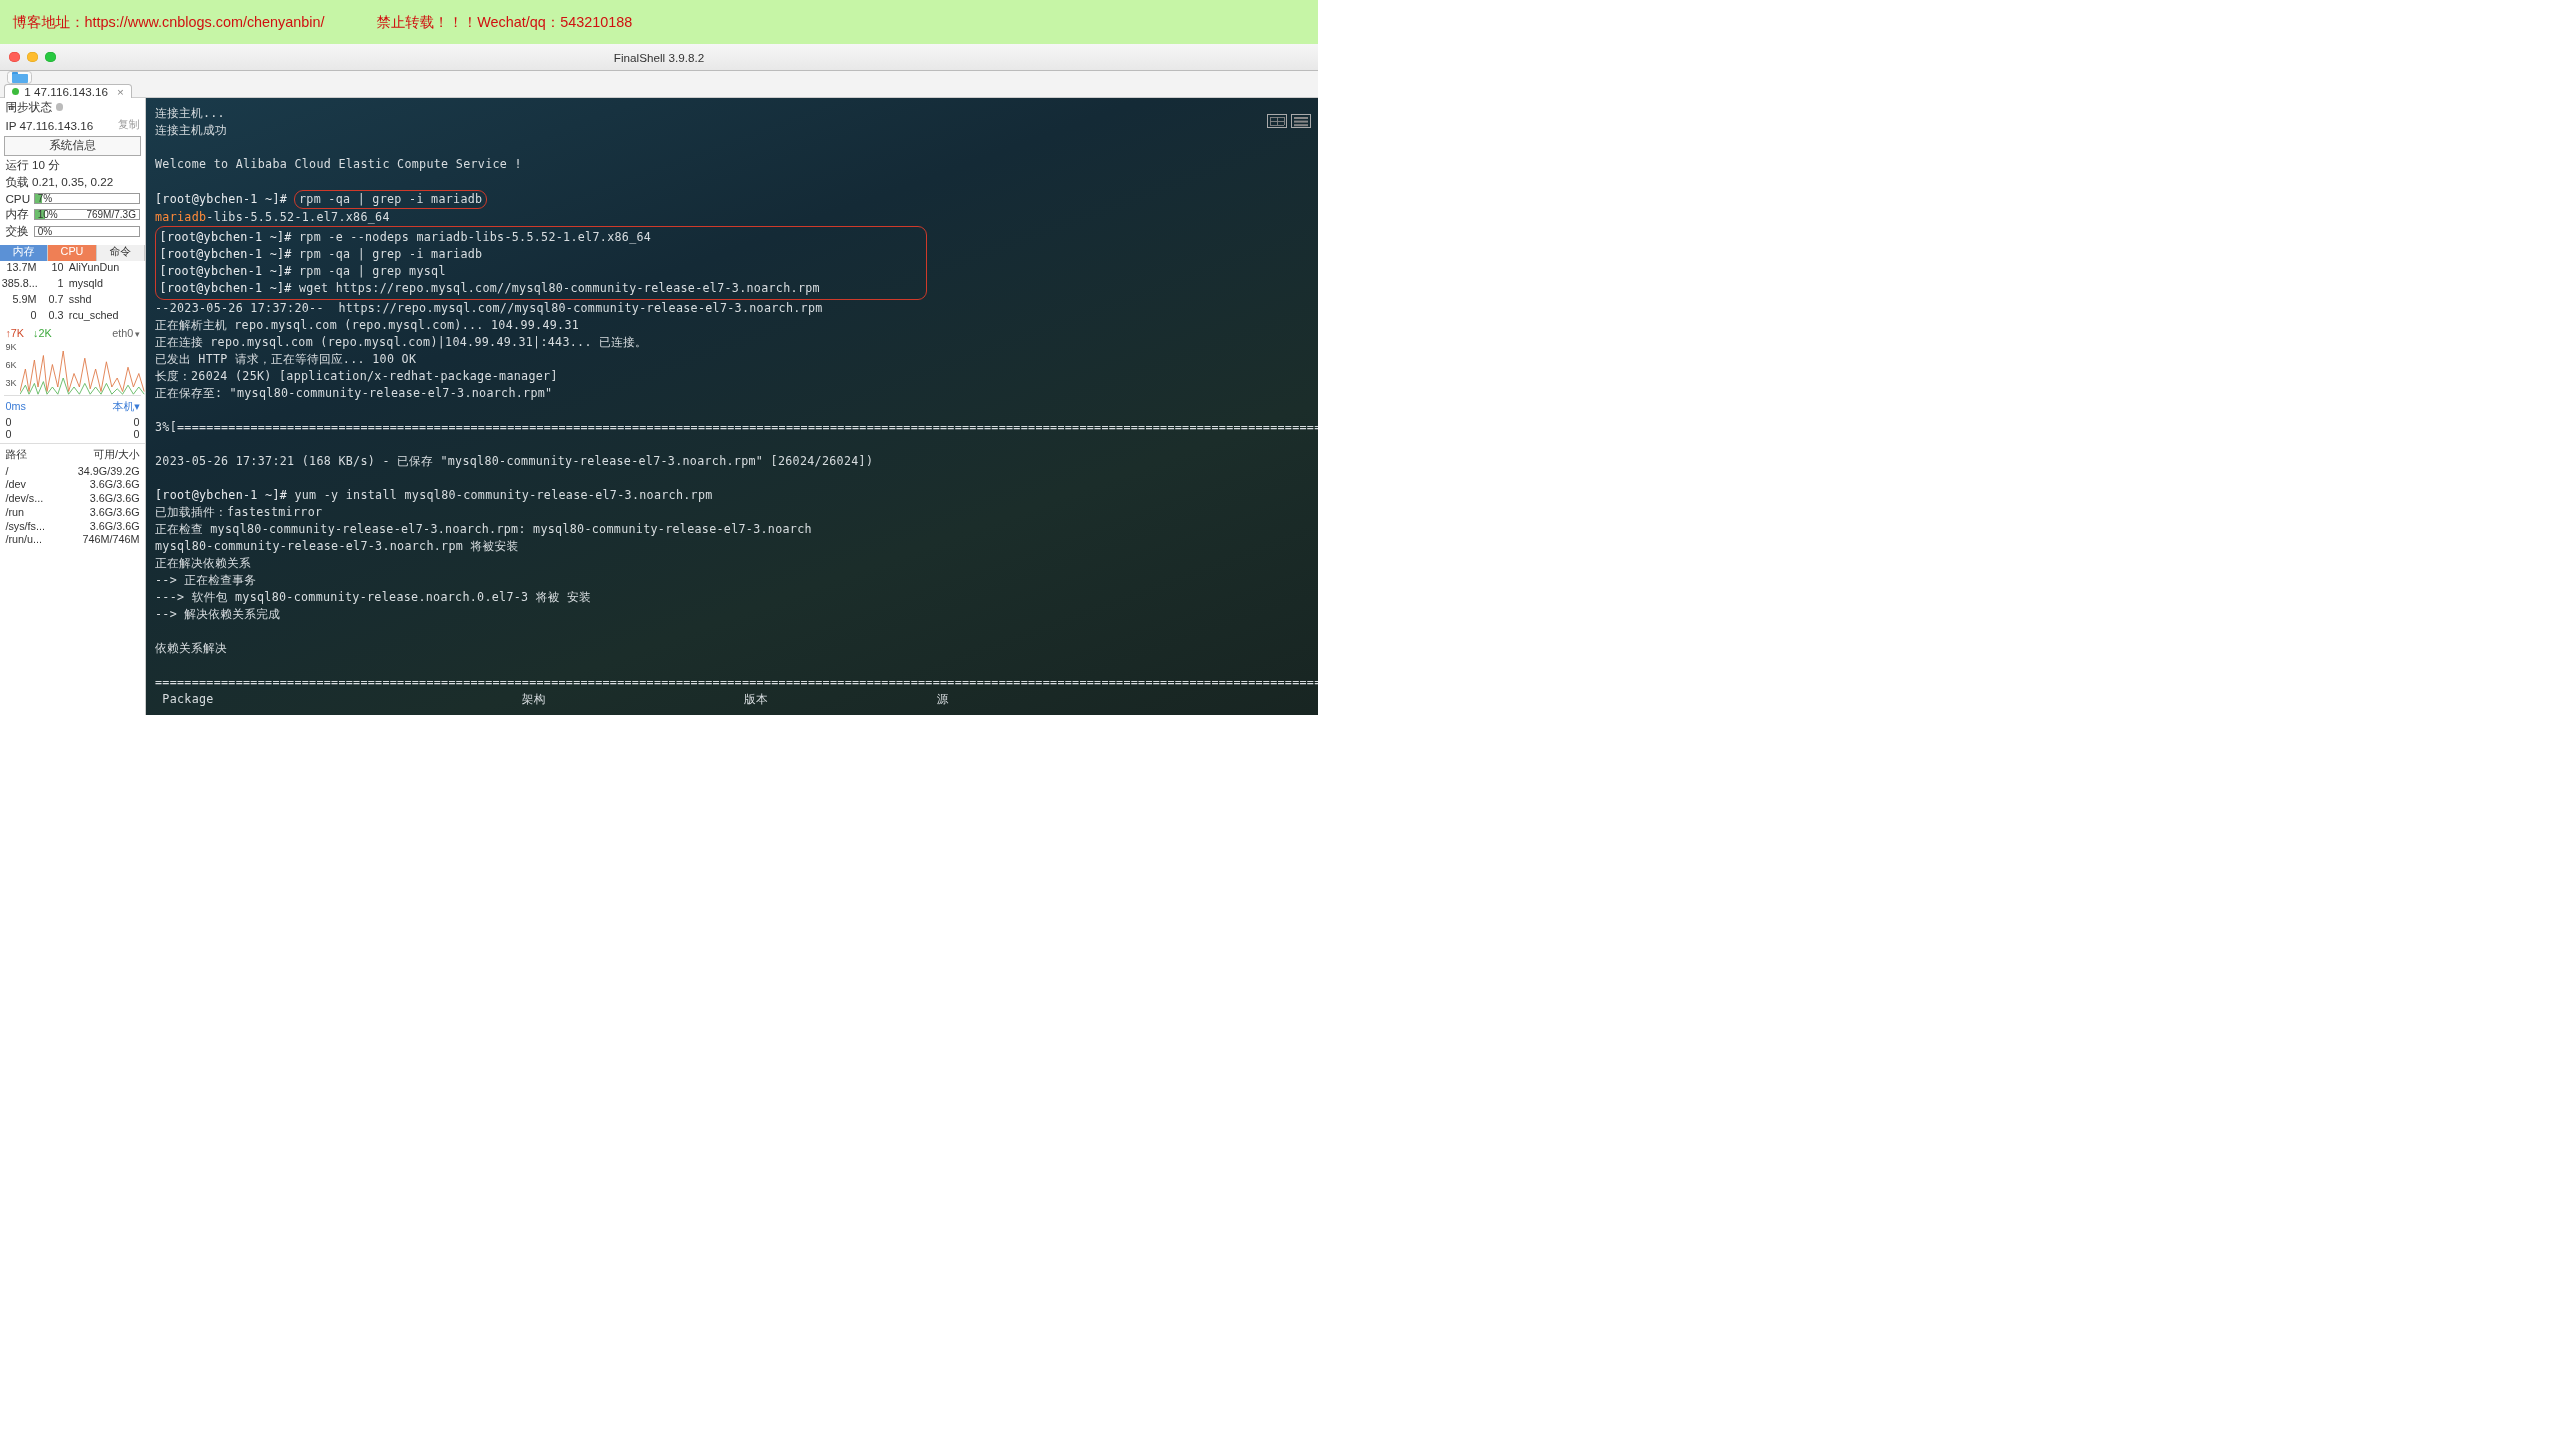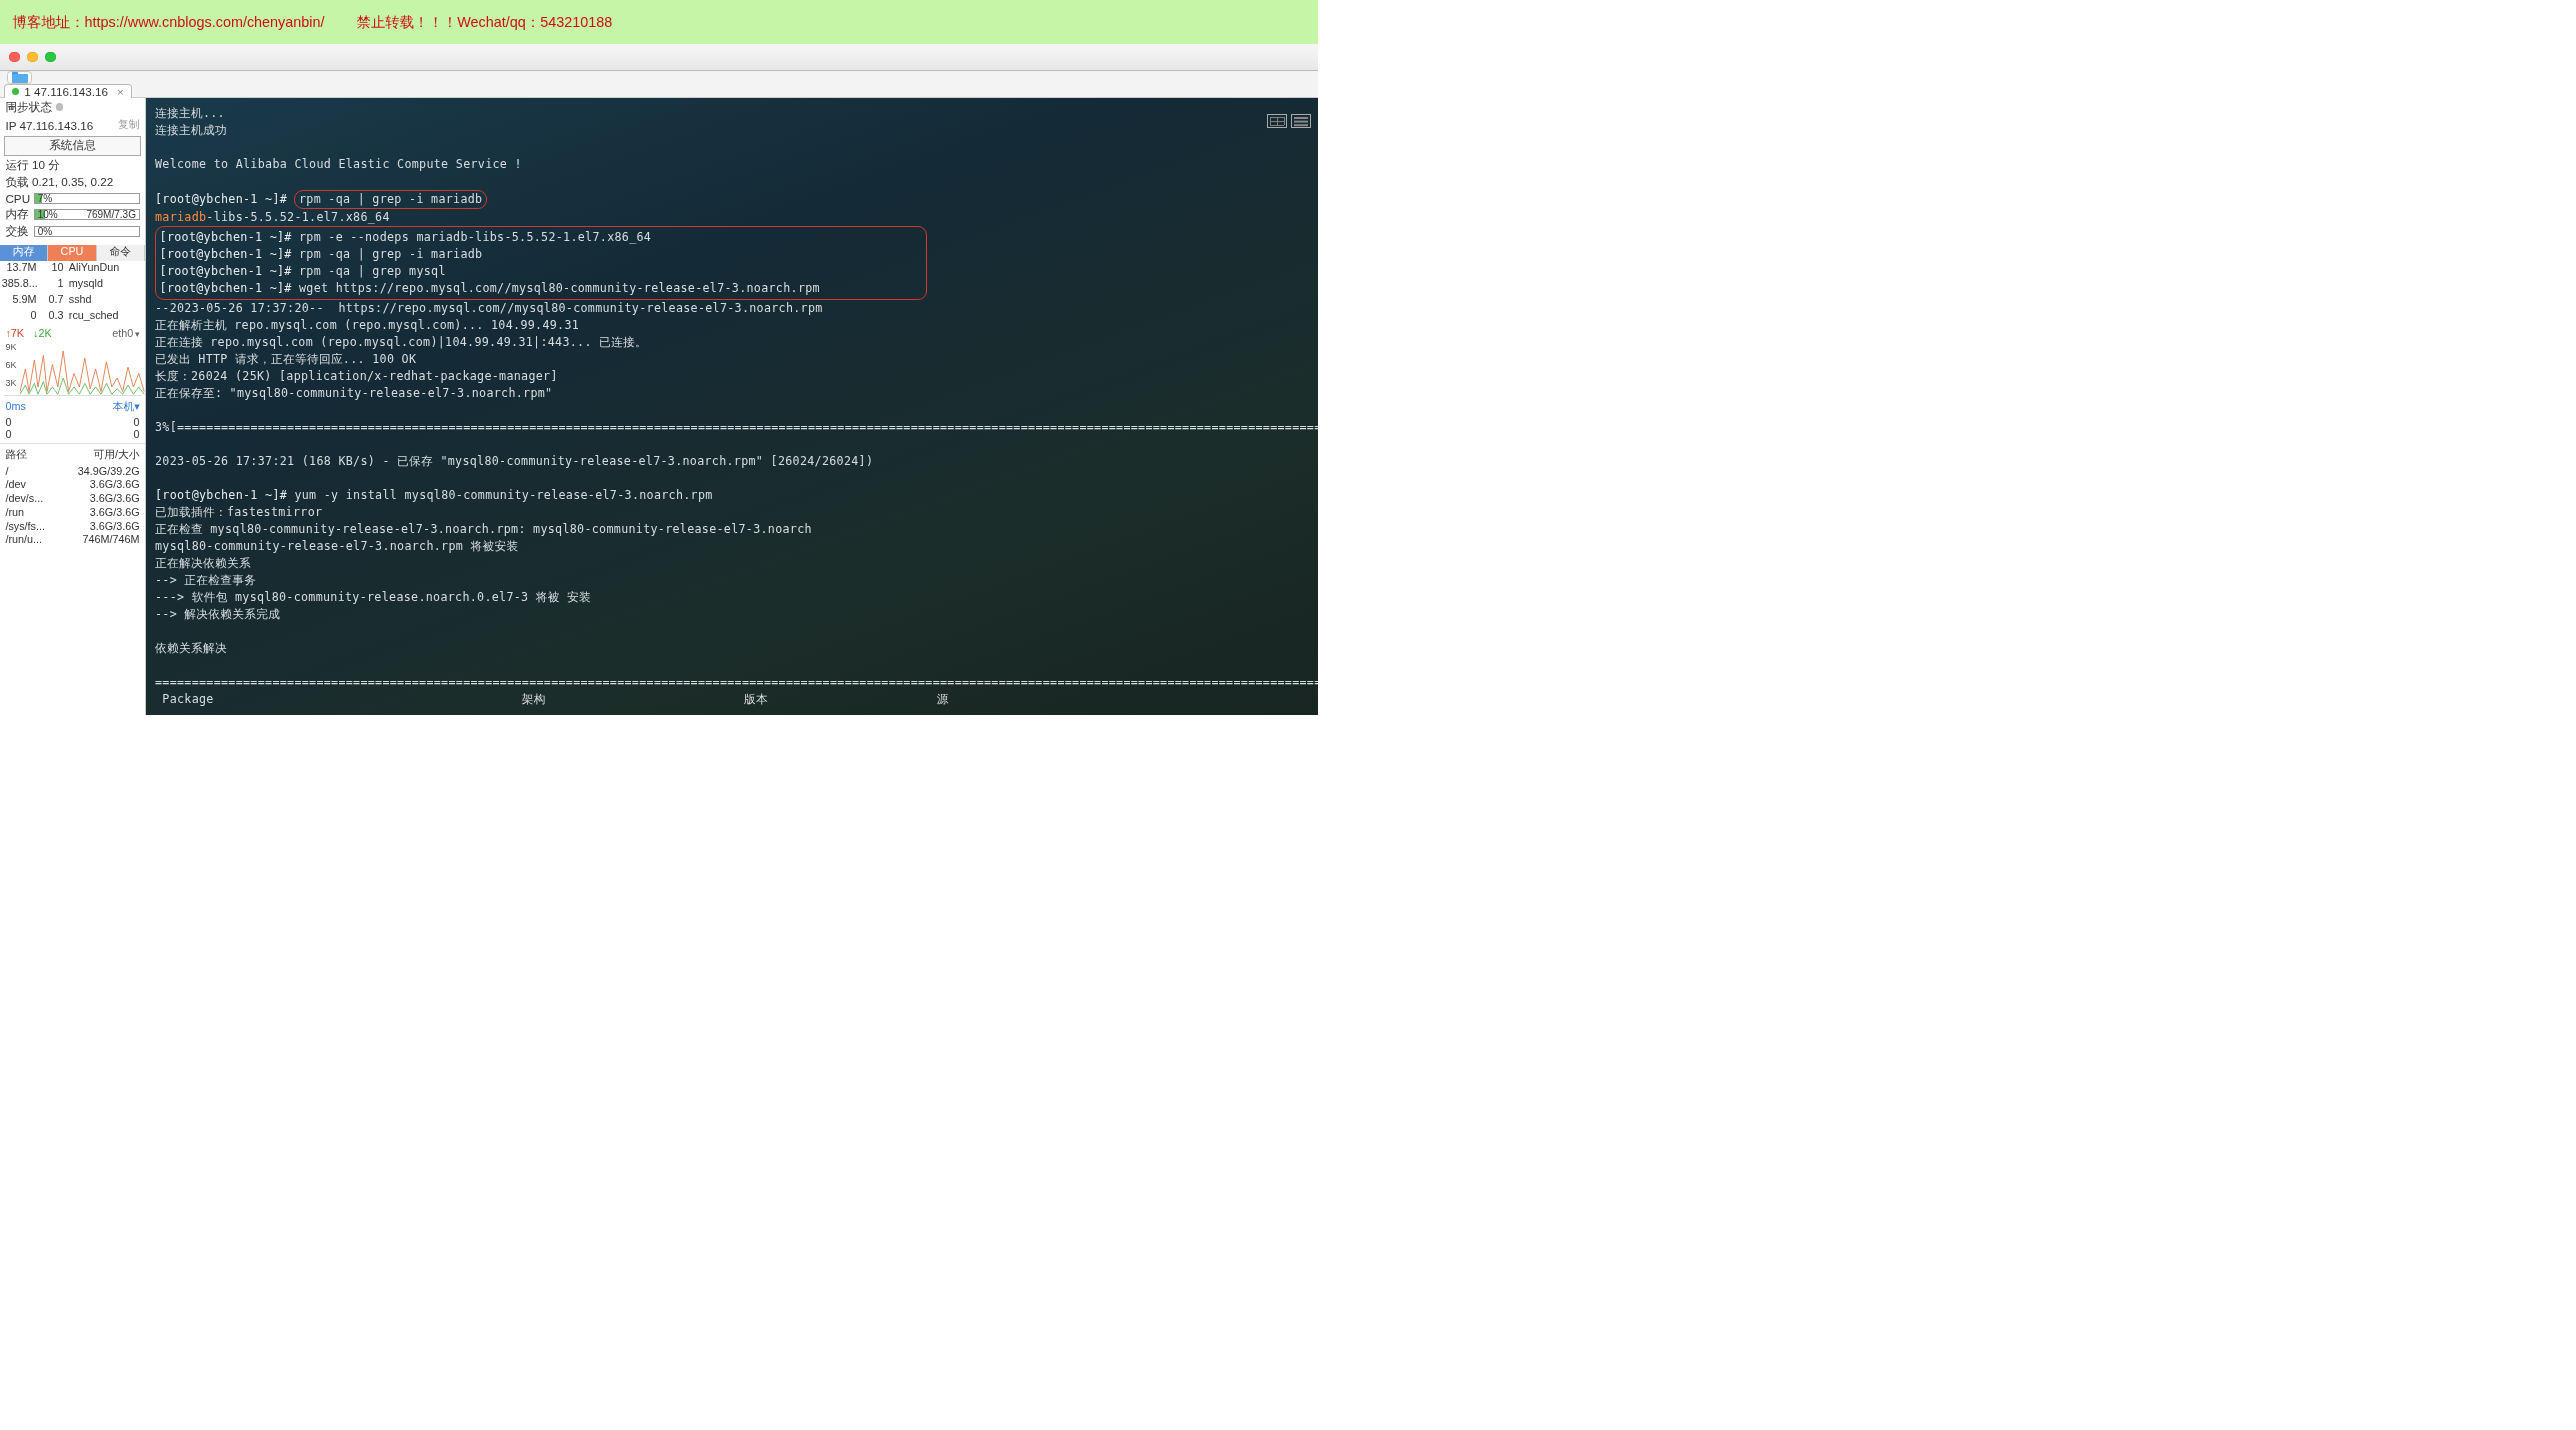--- a/index.html
+++ b/index.html
@@ -1,19 +1,19 @@
 <!DOCTYPE html>
 <html style="font-size:14.4px"><head>
 <meta charset="utf-8">
 <style>
 * { margin:0; padding:0; box-sizing:border-box; }
 body { font-family:-apple-system,"Helvetica Neue",Arial,sans-serif; font-size:11.7px; background:#fff; color:#333; width:1318px; height:715px; overflow:hidden; }
 
 
-.banner { background:#c6f5a6; height:44px; display:flex; align-items:center; padding-left:12.6px; gap:32px; font-size:14.4px; color:#d01010; font-weight:500; }
+.banner { background:#c6f5a6; height:44px; display:flex; align-items:center; padding-left:12.6px; gap:52px; font-size:14.4px; color:#d01010; font-weight:500; }
 .banner a { color:#d01010; text-decoration:none; }
 
 
 .titlebar { background:linear-gradient(#f6f6f6,#e8e8e8); height:27px; display:flex; align-items:center; border-bottom:0.9px solid #bbb; position:relative; }
 .tl-dots { display:flex; gap:7.2px; margin-left:9px; }
 .dot { width:10.8px; height:10.8px; border-radius:50%; }
 .dot.r { background:#ff5f57; box-shadow:inset 0 0 0 0.4px #e34037; }
 .dot.y { background:#febc2e; box-shadow:inset 0 0 0 0.4px #d9a219; }
 .dot.g { background:#28c840; box-shadow:inset 0 0 0 0.4px #1fa52f; }
 .title { position:absolute; left:0; right:0; text-align:center; font-size:11.7px; color:#333; font-weight:500; }
@@ -94,20 +94,21 @@
   <span><span>博客地址：</span><a>https://www.cnblogs.com/chenyanbin/</a></span>
   <span><span>禁止转载！！！</span><span>Wechat/qq：543210188</span></span>
 </div>
 
 <div class="titlebar">
   <div class="tl-dots">
     <span class="dot r"></span>
     <span class="dot y"></span>
     <span class="dot g"></span>
   </div>
+  <div class="title">FinalShell 3.9.8.2</div>
 </div>
 
 <div class="tabbar">
   <div class="folder-btn">
       <span class="folder-ic"></span>
     </div>
   <div class="tab">
     <span class="dot-g"></span>
     <span>1 47.116.143.16</span>
     <span class="x">×</span>

